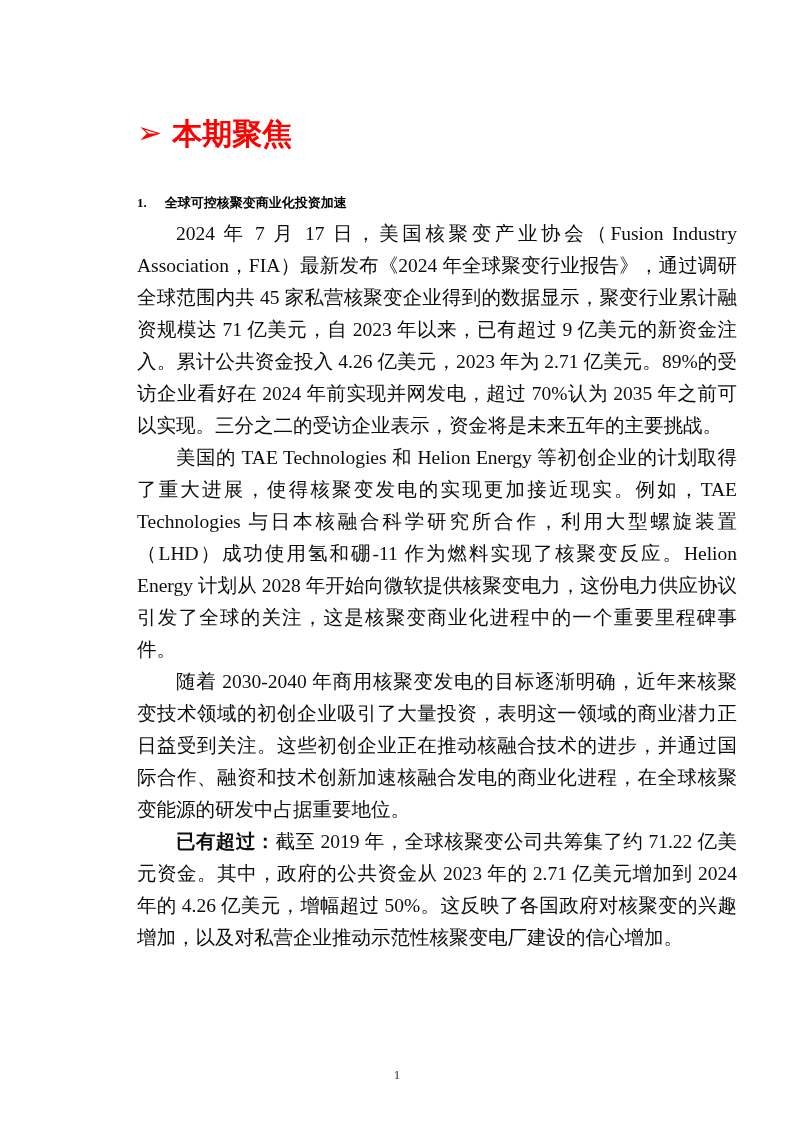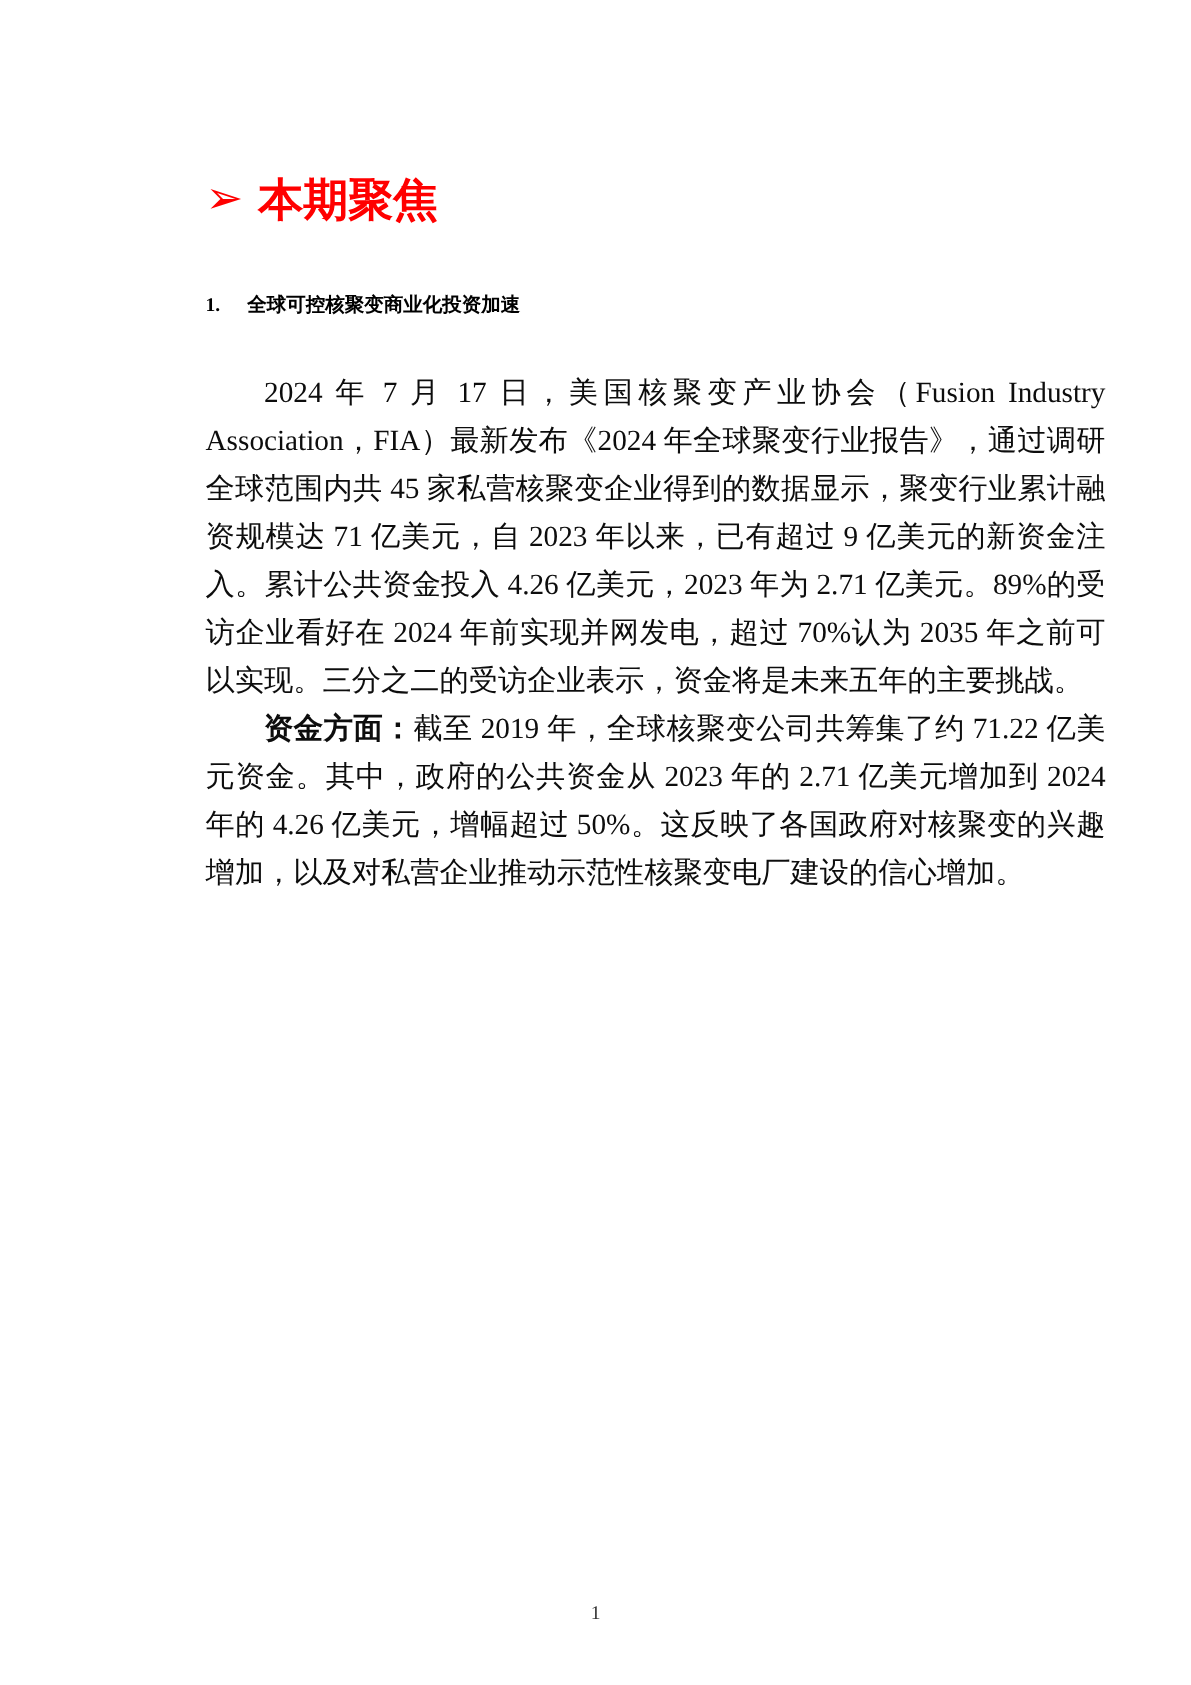--- a/index.html
+++ b/index.html
@@ -39,21 +39,20 @@
     line-height: 30px;
     font-weight: bold;
     color: #000000;
   }
   .section-heading .sec-num {
     display: inline-block;
     margin-right: 18px;
     font-weight: bold;
   }
   .article {
-    margin-top: 29px;
   }
   .article p {
     font-size: 19.5px;
     line-height: 32px;
     text-align: justify;
     text-indent: 2em;
     color: #0d0d0d;
   }
   .article p .lead {
     font-weight: bold;
@@ -77,19 +76,21 @@
     <div class="focus-title" style="color: rgb(255, 0, 0);">
       <span class="arrow">➢</span><span>本期聚焦</span>
     </div>
 
     <div class="section-heading">
       <span class="sec-num">1.</span><span>全球可控核聚变商业化投资加速</span>
     </div>
 
     <div class="article">
       <p><span class="lead"></span><span>2024 年 7 月 17 日，美国核聚变产业协会（Fusion Industry Association，FIA）最新发布《2024 年全球聚变行业报告》，通过调研全球范围内共 45 家私营核聚变企业得到的数据显示，聚变行业累计融资规模达 71 亿美元，自 2023 年以来，已有超过 9 亿美元的新资金注入。累计公共资金投入 4.26 亿美元，2023 年为 2.71 亿美元。89%的受访企业看好在 2024 年前实现并网发电，超过 70%认为 2035 年之前可以实现。三分之二的受访企业表示，资金将是未来五年的主要挑战。</span></p>
-      <p><span class="lead">资金方面：</span><span>截至 2019 年，全球核聚变公司共筹集了约 71.22 亿美元资金。其中，政府的公共资金从 2023 年的 2.71 亿美元增加到 2024 年的 4.26 亿美元，增幅超过 50%。这反映了各国政府对核聚变的兴趣增加，以及对私营企业推动示范性核聚变电厂建设的信心增加。</span></p>
+      <p><span class="lead"></span><span>美国的 TAE Technologies 和 Helion Energy 等初创企业的计划取得了重大进展，使得核聚变发电的实现更加接近现实。例如，TAE Technologies 与日本核融合科学研究所合作，利用大型螺旋装置（LHD）成功使用氢和硼-11 作为燃料实现了核聚变反应。Helion Energy 计划从 2028 年开始向微软提供核聚变电力，这份电力供应协议引发了全球的关注，这是核聚变商业化进程中的一个重要里程碑事件。</span></p>
+      <p><span class="lead"></span><span>随着 2030-2040 年商用核聚变发电的目标逐渐明确，近年来核聚变技术领域的初创企业吸引了大量投资，表明这一领域的商业潜力正日益受到关注。这些初创企业正在推动核融合技术的进步，并通过国际合作、融资和技术创新加速核融合发电的商业化进程，在全球核聚变能源的研发中占据重要地位。</span></p>
+      <p><span class="lead">已有超过：</span><span>截至 2019 年，全球核聚变公司共筹集了约 71.22 亿美元资金。其中，政府的公共资金从 2023 年的 2.71 亿美元增加到 2024 年的 4.26 亿美元，增幅超过 50%。这反映了各国政府对核聚变的兴趣增加，以及对私营企业推动示范性核聚变电厂建设的信心增加。</span></p>
     </div>
 
   </div>
 
   <div class="page-footer">1</div>
 </div>
 
 </body></html>

